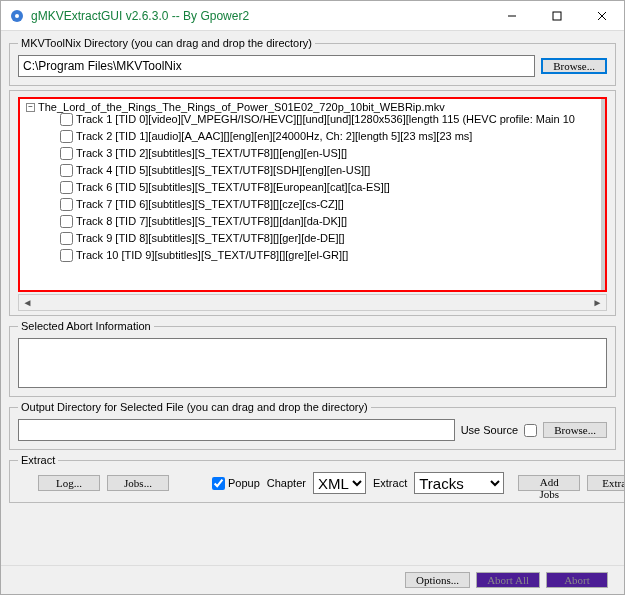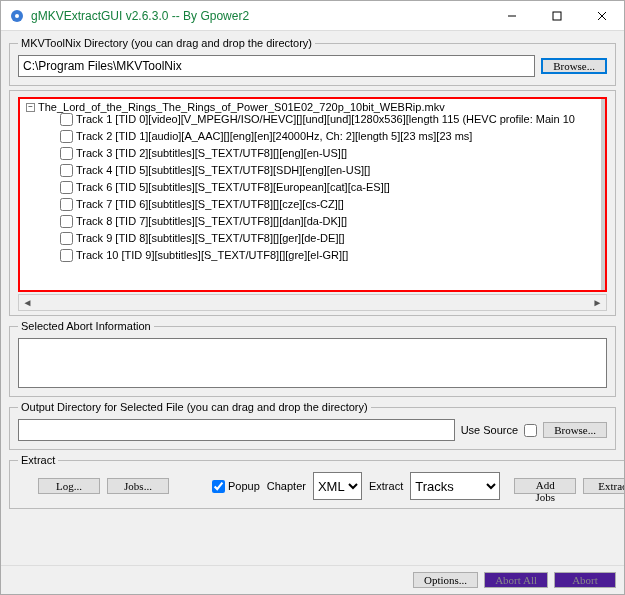--- a/index.html
+++ b/index.html
@@ -166,44 +166,44 @@
     background:#f0f0f0;
   }
   .info-box {
     background: #fff;
     border: 1px solid #7a7a7a;
     height: 50px;
   }
   .bottom-buttons {
     display: flex;
     gap: 6px;
-    padding: 6px 8px;
+    padding: 6px 16px;
     background: #f0f0f0;
     justify-content: space-between;
     border-top: 1px solid #ddd;
   }
   .actions-row {
     display: flex;
     align-items: center;
     gap: 7px;
     flex-wrap: nowrap;
     padding-left: 20px;
   }
   .actions-row label {
     display: flex;
     align-items: center;
     gap: 3px;
     margin-left: 36px;
   }
   select.sel {
-    height: 28px;
+    height: 22px;
     border: 1px solid #7a7a7a;
     background: #fff;
     font-family: inherit;
-    font-size: 13px;
+    font-size: 15px;
   }
   .checkbox {
     width: 13px;
     height: 13px;
     margin: 0;
   }
   .spacer { flex: 1; }
 </style>
 </head>
 <body>

